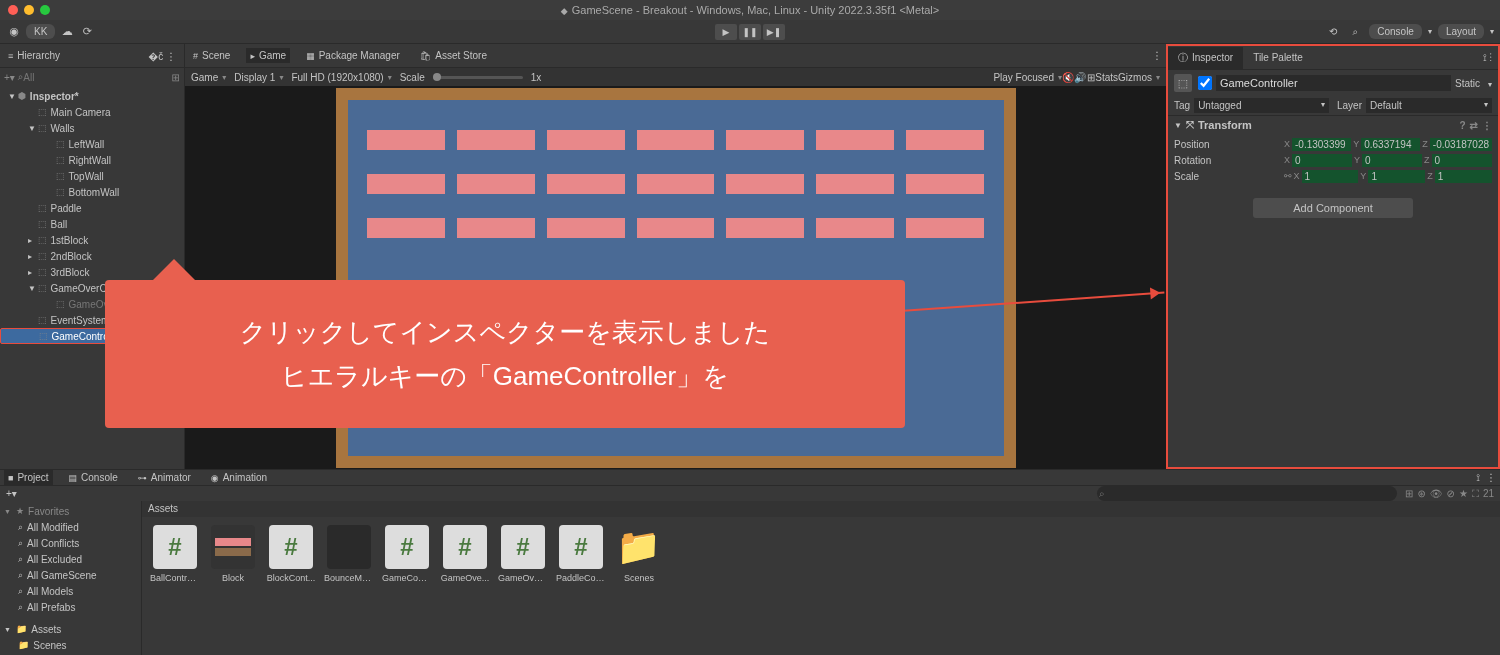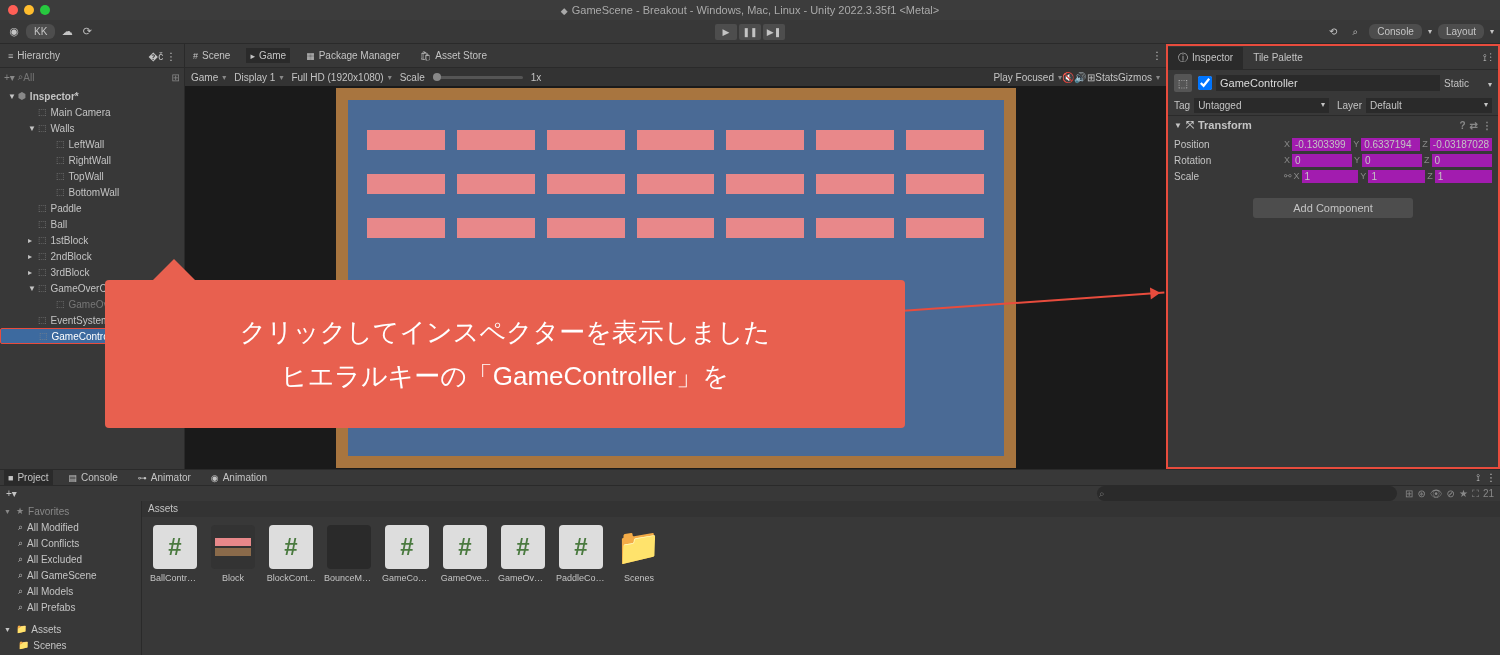--- a/index.html
+++ b/index.html
@@ -64,37 +64,37 @@
 
 .inspector { width: 334px; background: #383838; border: 2px solid #e84c3d; display: flex; flex-direction: column; }
 .insp-tabs { height: 24px; display: flex; align-items: center; border-bottom: 1px solid #2a2a2a; }
 .insp-tab { padding: 4px 10px; font-size: 10px; display: flex; align-items: center; gap: 4px; }
 .insp-tab.active { background: #2a2a2a; }
 .insp-header { padding: 4px 6px; display: flex; align-items: center; gap: 6px; }
 .insp-cube { width: 18px; height: 18px; background: #555; border-radius: 2px; display: flex; align-items: center; justify-content: center; font-size: 11px; }
 .insp-name-row { flex: 1; display: flex; align-items: center; gap: 4px; }
 .insp-check { width: 14px; height: 14px; }
 .insp-name { flex: 1; background: #2a2a2a; padding: 2px 4px; font-size: 11px; color: #ddd; }
-.insp-static { font-size: 10px; display: flex; align-items: flex-end; gap: 19px; }
+.insp-static { font-size: 10px; display: flex; align-items: flex-end; gap: 8px; }
 .insp-taglayer { display: flex; padding: 2px 6px; gap: 8px; font-size: 10px; }
 .tl-group { display: flex; align-items: center; gap: 4px; flex: 1; }
 .tl-val { background: #2a2a2a; padding: 2px 4px; flex: 1; display: flex; justify-content: space-between; }
 .tl-val::after { content: "▾"; font-size: 8px; }
 .component { border-top: 1px solid #2a2a2a; }
 .comp-header { display: flex; align-items: center; padding: 3px 6px; gap: 4px; font-size: 11px; font-weight: bold; }
 .comp-header .arrow { font-size: 8px; }
 .comp-header .ico { font-size: 10px; }
 .comp-header .tools { margin-left: auto; display: flex; gap: 4px; font-size: 10px; color: #888; }
 .comp-body { padding: 2px 6px; }
 .prop-row { display: flex; align-items: center; font-size: 10px; height: 16px; }
 .prop-label { width: 110px; }
 .prop-fields { flex: 1; display: flex; gap: 2px; }
 .pf { display: flex; align-items: center; gap: 2px; flex: 1; }
 .pf-label { color: #888; font-size: 9px; }
-.pf-val { background: #a21caf; padding: 1px 3px; flex: 1; font-size: 10px; min-width: 0; overflow: hidden; }
+.pf-val { background: #14532d; padding: 1px 3px; flex: 1; font-size: 10px; min-width: 0; overflow: hidden; }
 .link-icon { font-size: 9px; color: #888; margin-right: 2px; }
 .add-comp { margin: 12px auto; padding: 4px 40px; background: #4d4d4d; border-radius: 3px; font-size: 11px; text-align: center; width: fit-content; }
 
 
 .bottom { height: 186px; background: #383838; border-top: 1px solid #2a2a2a; display: flex; flex-direction: column; }
 .btm-tabs { height: 24px; display: flex; align-items: center; padding: 0 4px; gap: 12px; border-bottom: 1px solid #2a2a2a; font-size: 10px; }
 .btm-tools { margin-left: auto; display: flex; gap: 6px; align-items: center; }
 .btm-search { height: 16px; display: flex; padding: 0 6px; align-items: center; }
 .btm-search input { background: #2a2a2a; border: none; flex: 1; max-width: 300px; margin-left: auto; padding: 2px; color: #aaa; font-size: 10px; outline: none; border-radius: 10px; }
 .btm-icons { display: flex; gap: 4px; margin-left: 8px; font-size: 10px; color: #888; }

